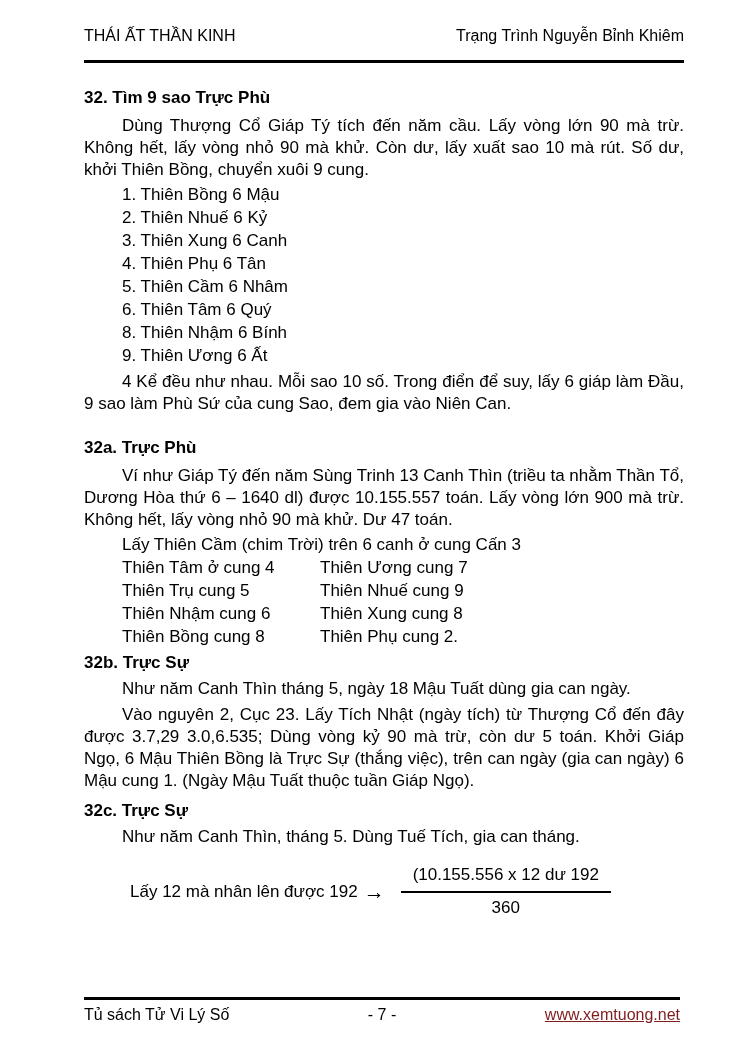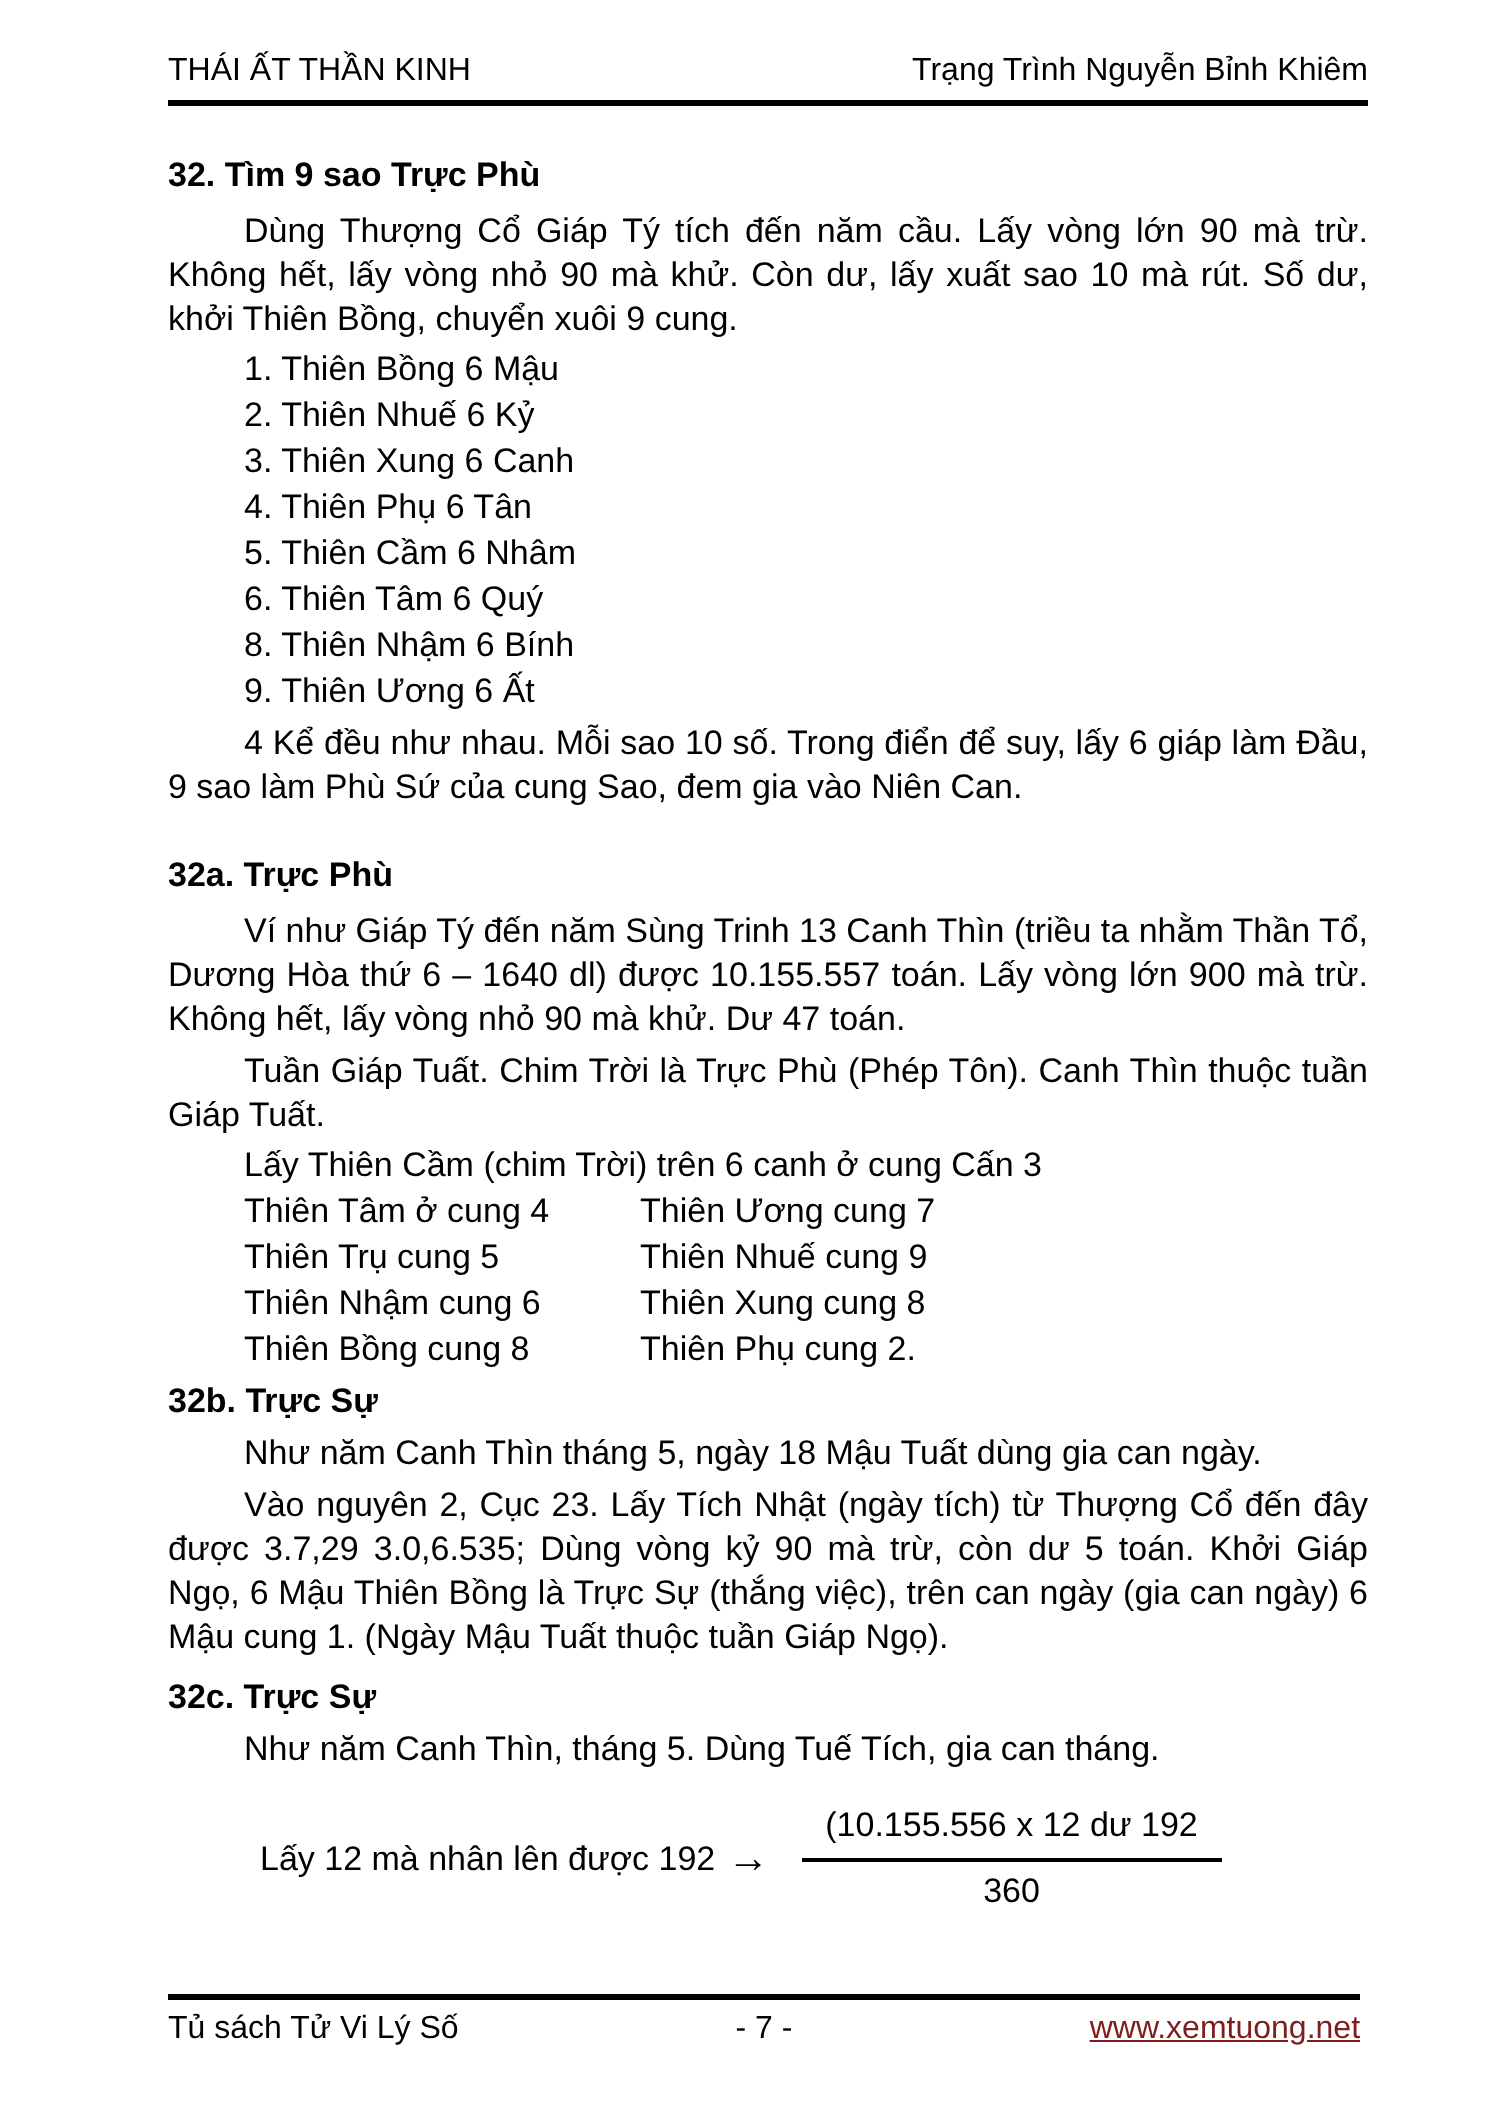--- a/index.html
+++ b/index.html
@@ -17,21 +17,21 @@
     box-sizing: border-box;
     font-size: 17px;
     line-height: 22px;
   }
   .header {
     display: flex;
     justify-content: space-between;
     align-items: flex-end;
     font-size: 16px;
     line-height: 20px;
-    padding-bottom: 4px;
+    padding-bottom: 14px;
     border-bottom: 3px solid #000;
   }
   .heading {
     font-weight: bold;
     font-size: 17px;
     line-height: 22px;
     margin: 0;
   }
   .h-main  { margin-top: 24px; }
   .h-32a   { margin-top: 22px; }
@@ -125,21 +125,20 @@
     <div class="star-item">8. Thiên Nhậm 6 Bính</div>
     <div class="star-item">9. Thiên Ương 6 Ất</div>
   </div>
 
   <p class="para tight">4 Kể đều như nhau. Mỗi sao 10 số. Trong điển để suy, lấy 6 giáp làm Đầu, 9 sao làm Phù Sứ của cung Sao, đem gia vào Niên Can.</p>
 
   <h2 class="heading h-32a">32a. Trực Phù</h2>
 
   <p class="para">Ví như Giáp Tý đến năm Sùng Trinh 13 Canh Thìn (triều ta nhằm Thần Tổ, Dương Hòa thứ 6 – 1640 dl) được 10.155.557 toán. Lấy vòng lớn 900 mà trừ. Không hết, lấy vòng nhỏ 90 mà khử. Dư 47 toán.</p>
 
-  <p class="para tight">Tuần Giáp Tuất. Chim Trời là Trực Phù (Phép Tôn). Canh Thìn thuộc tuần Giáp Tuất.</p>
 
   <div class="indent-line">Lấy Thiên Cầm (chim Trời) trên 6 canh ở cung Cấn 3</div>
 
   <div>
     <div class="pair-row">
       <span class="pair-left">Thiên Tâm ở cung 4</span>
       <span class="pair-right">Thiên Ương cung 7</span>
     </div>
     <div class="pair-row">
       <span class="pair-left">Thiên Trụ cung 5</span>

